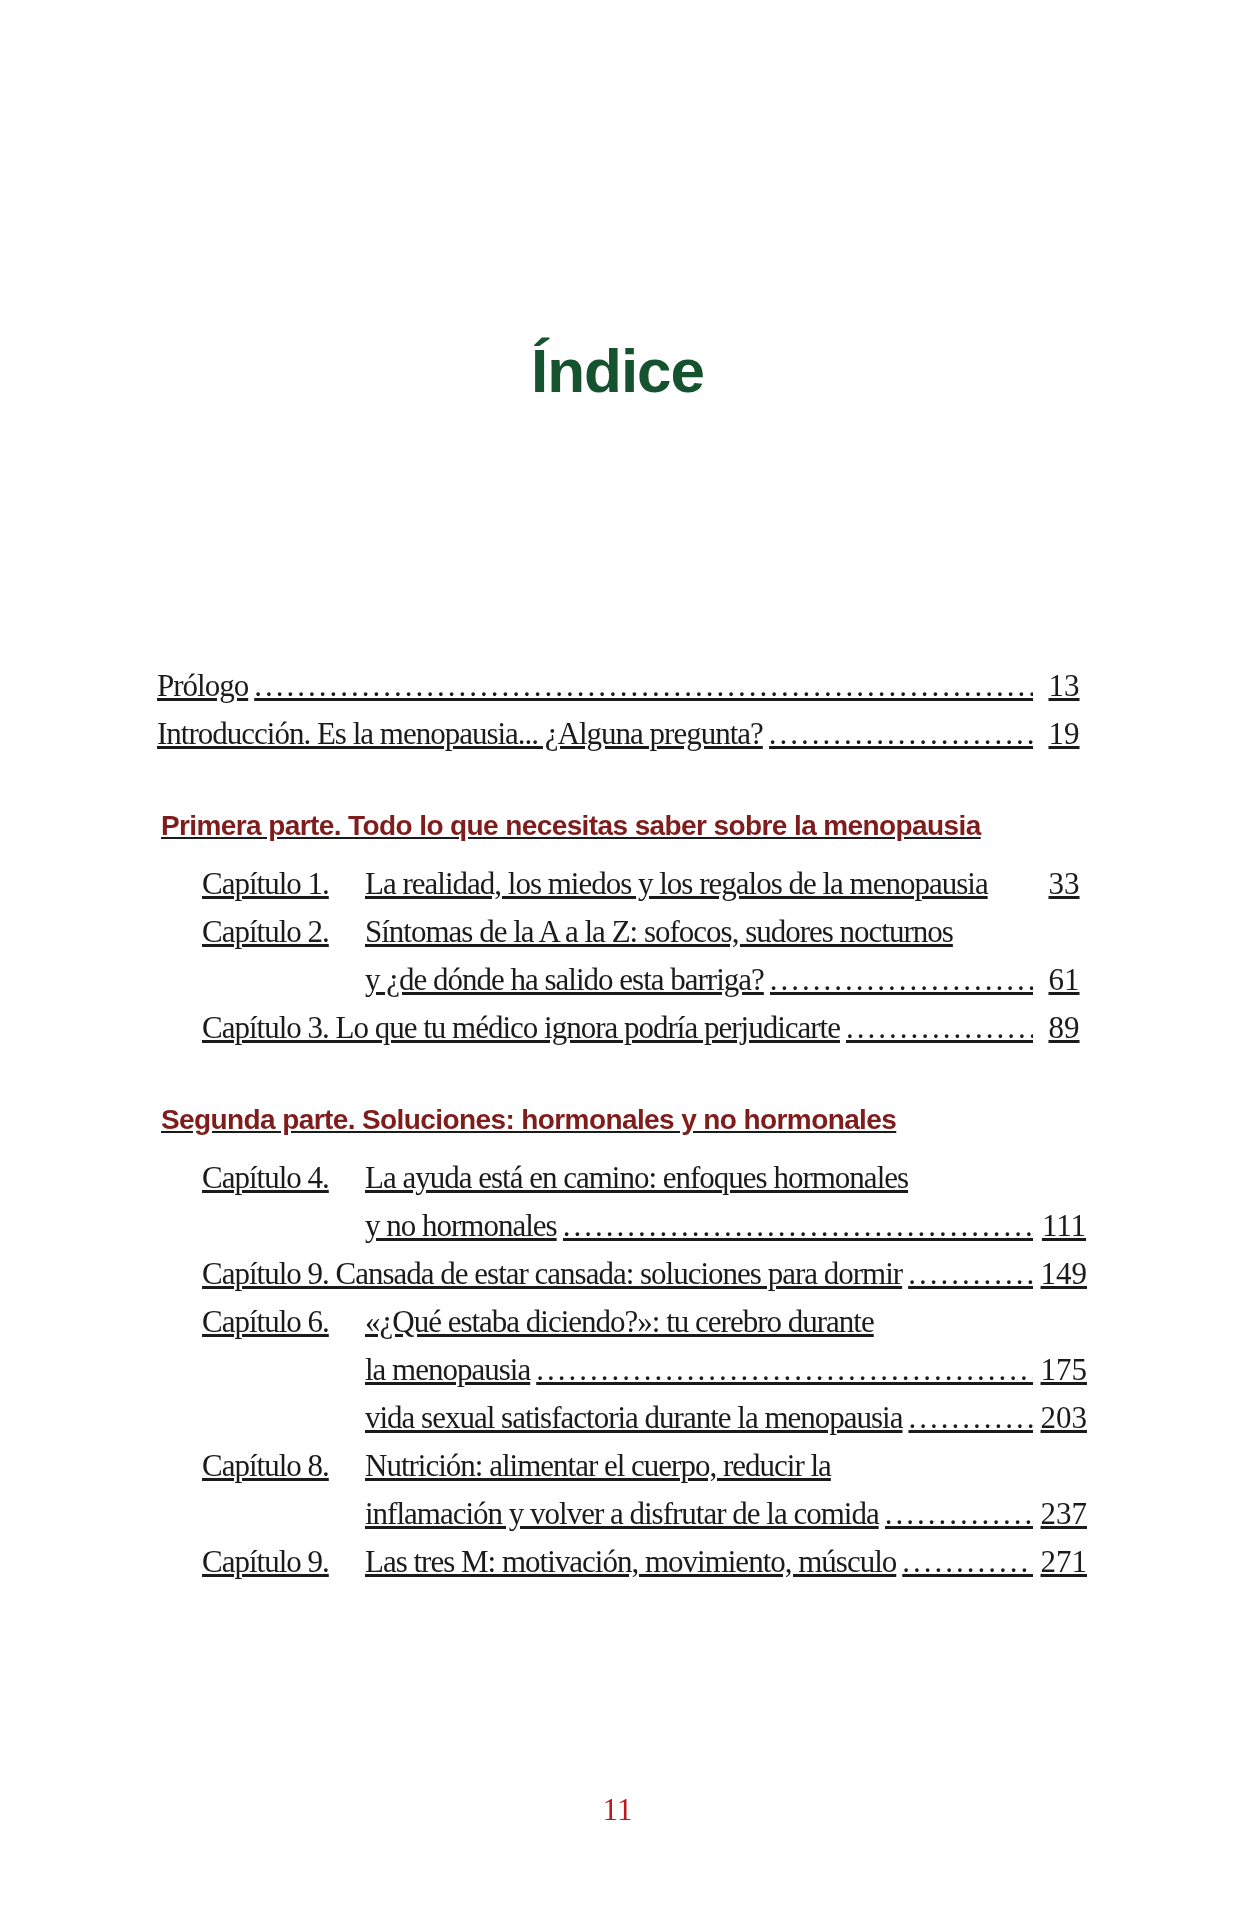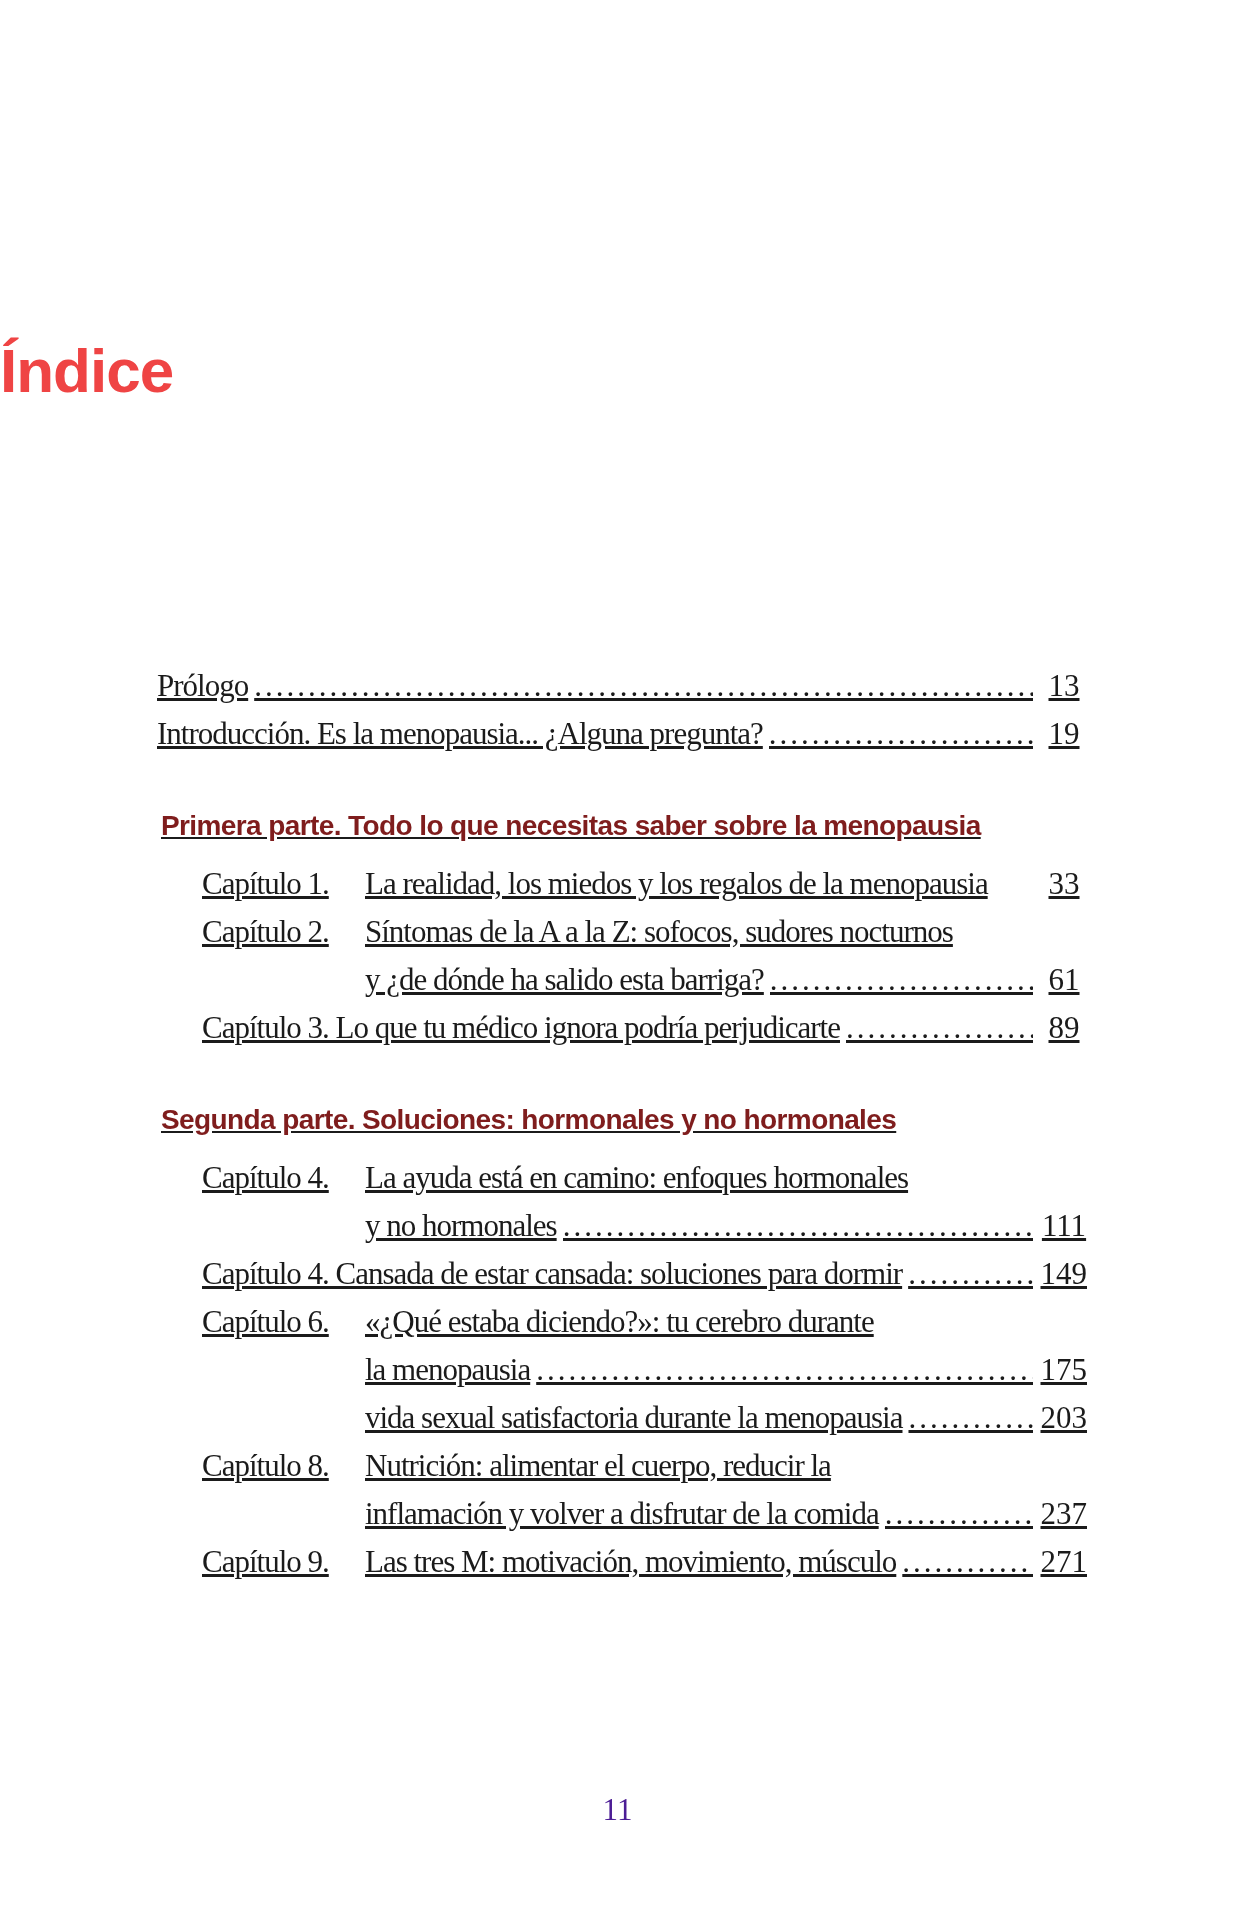--- a/index.html
+++ b/index.html
@@ -10,27 +10,27 @@
     color: #1b1b1b;
     position: relative;
     overflow: hidden;
   }
   .page { position: absolute; inset: 0; background: #ffffff; }
 
   .book-title {
     position: absolute;
     top: 336px; left: 0; width: 100%;
     margin: 0;
-    text-align: left;
+    text-align: center;
     font-family: "Liberation Sans", sans-serif;
     font-weight: bold;
     font-size: 62px;
     line-height: 70px;
     letter-spacing: -1px;
-    color: #ef4444;
+    color: #14532d;
   }
 
   .toc {
     position: absolute;
     top: 662px; left: 157px; width: 930px;
     font-size: 31px;
     letter-spacing: -1px;
     color: #1b1b1b;
     text-decoration: underline;
   }
@@ -72,21 +72,21 @@
     text-align: center;
     letter-spacing: 0;
   }
 
   .folio {
     position: absolute;
     top: 1792px; left: 0; width: 100%;
     text-align: center;
     font-size: 31px;
     line-height: 36px;
-    color: #4c1d95;
+    color: #b91c1c;
   }
 </style>
 </head>
 <body>
 
 <div class="page">
 
   <h1 class="book-title">Índice</h1>
 
   <div class="toc">
@@ -138,21 +138,21 @@
       <span class="label">Capítulo 4.</span>
       <span class="txt">La ayuda está en camino: enfoques hormonales</span>
     </div>
     <div class="row cont">
       <span class="txt">y no hormonales</span>
       <span class="leader"></span>
       <span class="pg">111</span>
     </div>
 
     <div class="row runin">
-      <span class="txt">Capítulo 4. Cansada de estar cansada: soluciones para dormir</span>
+      <span class="txt">Capítulo 9. Cansada de estar cansada: soluciones para dormir</span>
       <span class="leader"></span>
       <span class="pg">149</span>
     </div>
 
     <div class="row chapter">
       <span class="label">Capítulo 6.</span>
       <span class="txt">«¿Qué estaba diciendo?»: tu cerebro durante</span>
     </div>
     <div class="row cont">
       <span class="txt">la menopausia</span>

